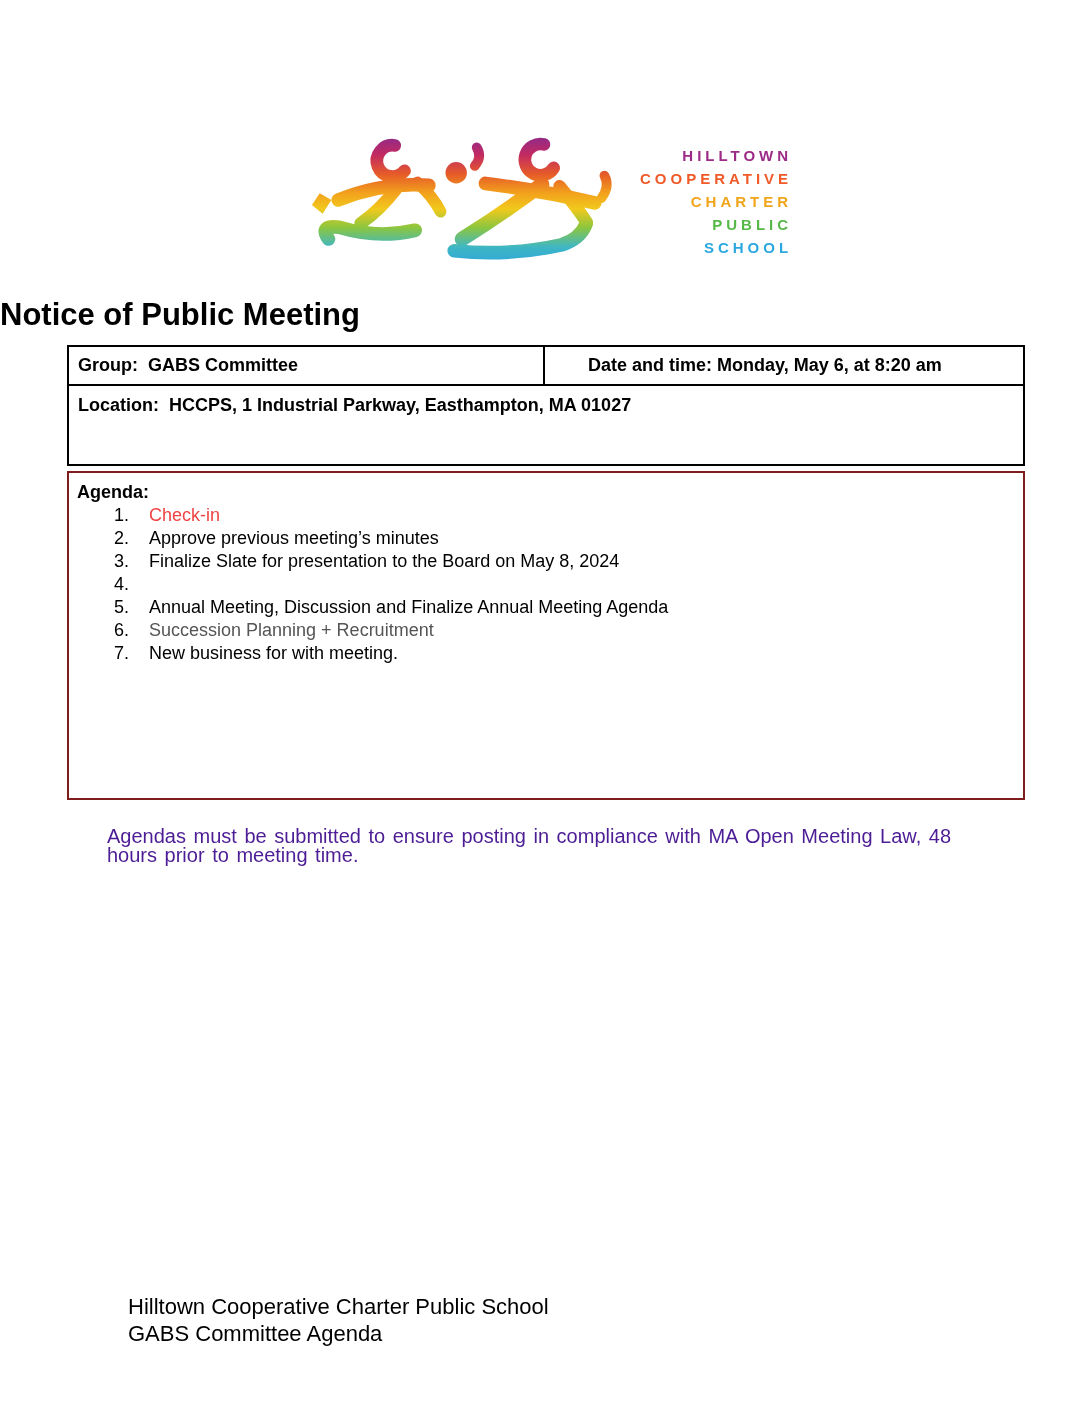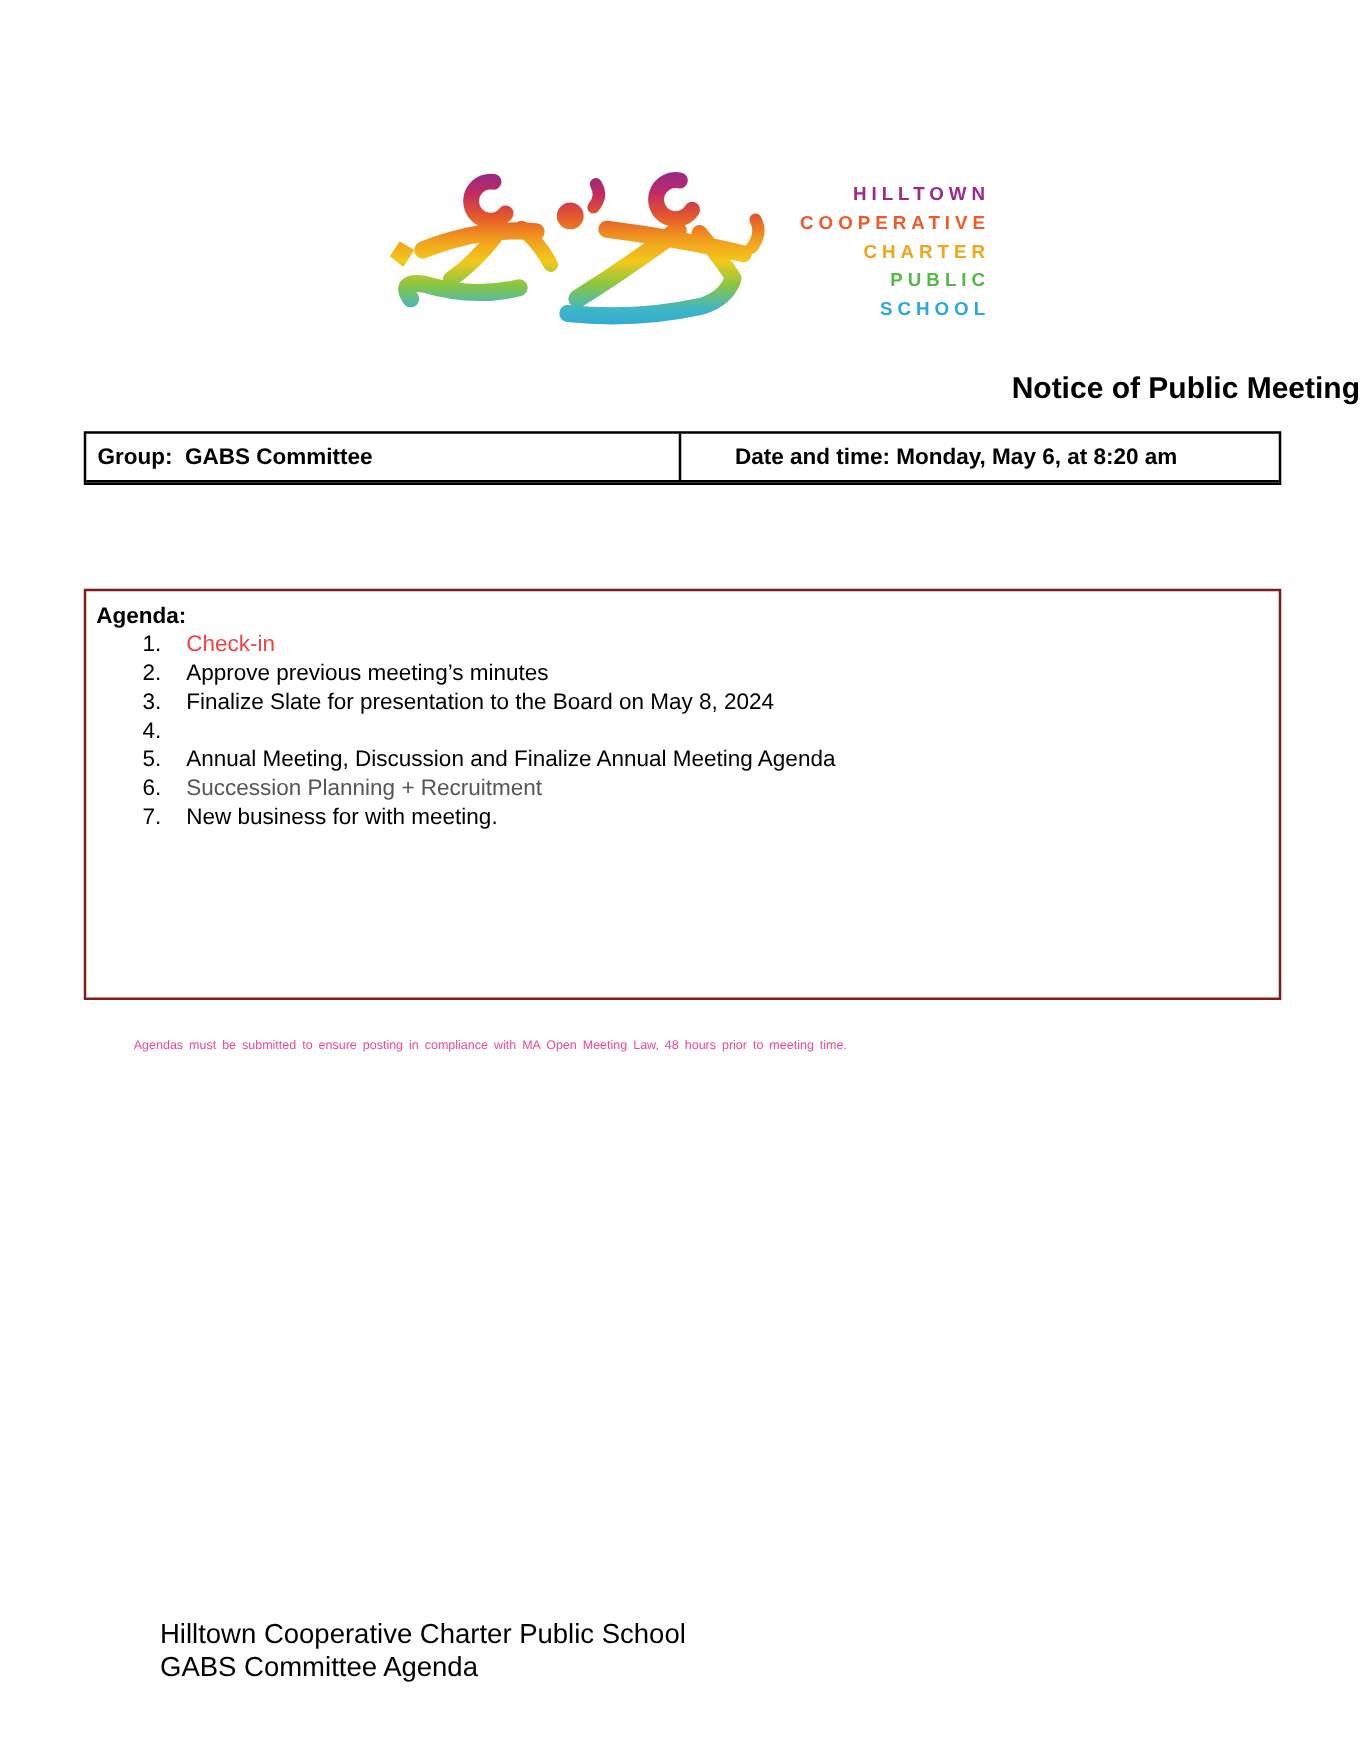--- a/index.html
+++ b/index.html
@@ -33,22 +33,22 @@
     white-space: nowrap;
     text-align: right;
   }
 
   
   .page-title {
     position: absolute;
     left: 0;
     top: 297px;
     width: 100%;
-    text-align: right;
-    font-size: 24px;
+    text-align: left;
+    font-size: 31px;
     font-weight: bold;
   }
 
   
   .meeting-table {
     position: absolute;
     left: 67px;
     top: 345px;
     width: 958px;
     border: 2px solid #000;
@@ -82,24 +82,24 @@
   .agenda-item { display: flex; font-size: 18px; line-height: 23px; }
   .agenda-item-number { width: 35px; margin-left: 37px; flex: none; }
   .agenda-item-text { white-space: nowrap; }
 
   
   .compliance-note {
     position: absolute;
     left: 107px;
     top: 827px;
     width: 880px;
-    font-size: 10px;
+    font-size: 20px;
     line-height: 19px;
     word-spacing: 2px;
-    color: #ec4899;
+    color: #4c1d95;
   }
 
   
   .doc-footer {
     position: absolute;
     left: 128px;
     top: 1293px;
     font-size: 22px;
     line-height: 27px;
   }
@@ -153,20 +153,23 @@
 
   <div class="meeting-table">
     <div class="mt-row1">
       <div class="mt-cell mt-cell-group">
         <span>Group:</span><span class="label-gap-wide">GABS Committee</span>
       </div>
       <div class="mt-cell mt-cell-date">
         <span>Date and time:</span><span class="label-gap">Monday, May 6, at 8:20 am</span>
       </div>
     </div>
+    <div class="mt-row2">
+      <span>Location:</span><span class="label-gap-wide">HCCPS, 1 Industrial Parkway, Easthampton, MA 01027</span>
+    </div>
   </div>
 
   <div class="agenda-box">
     <div class="agenda-heading">Agenda:</div>
     <ol class="agenda-list">
       <li class="agenda-item">
         <span class="agenda-item-number">1.</span>
         <span class="agenda-item-text" style="color: #ef4444;">Check-in</span>
       </li>
       <li class="agenda-item">

